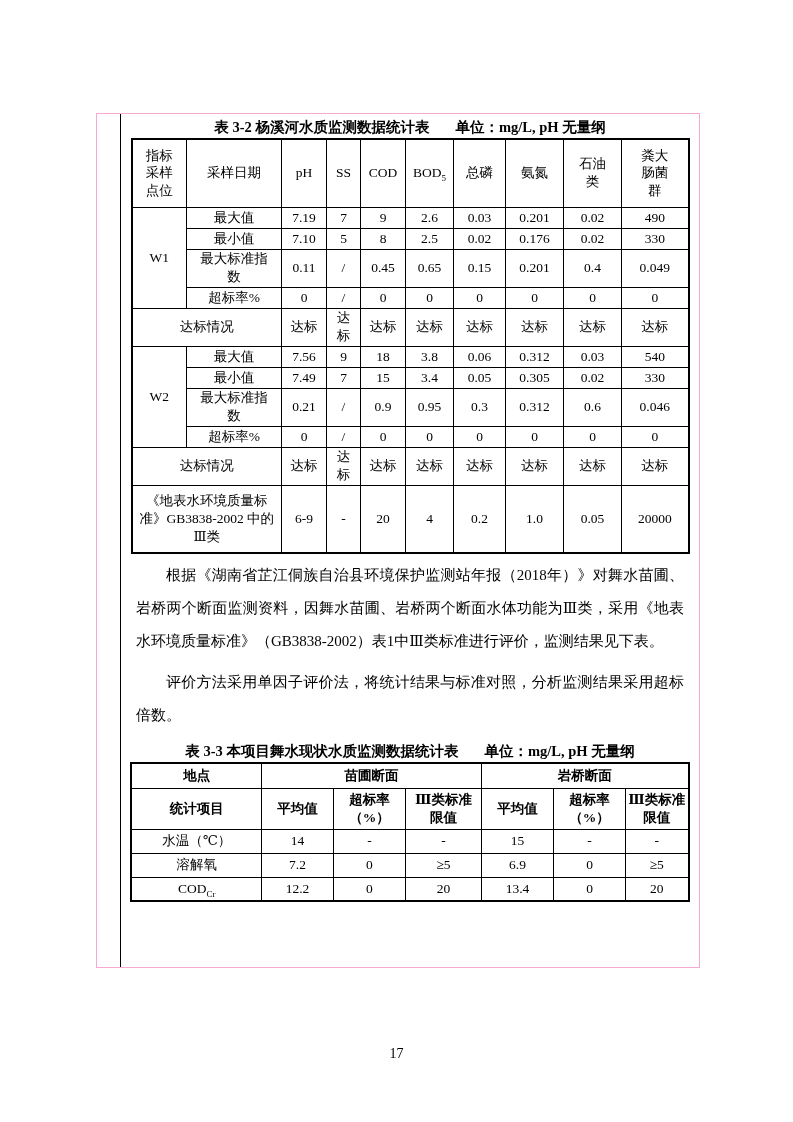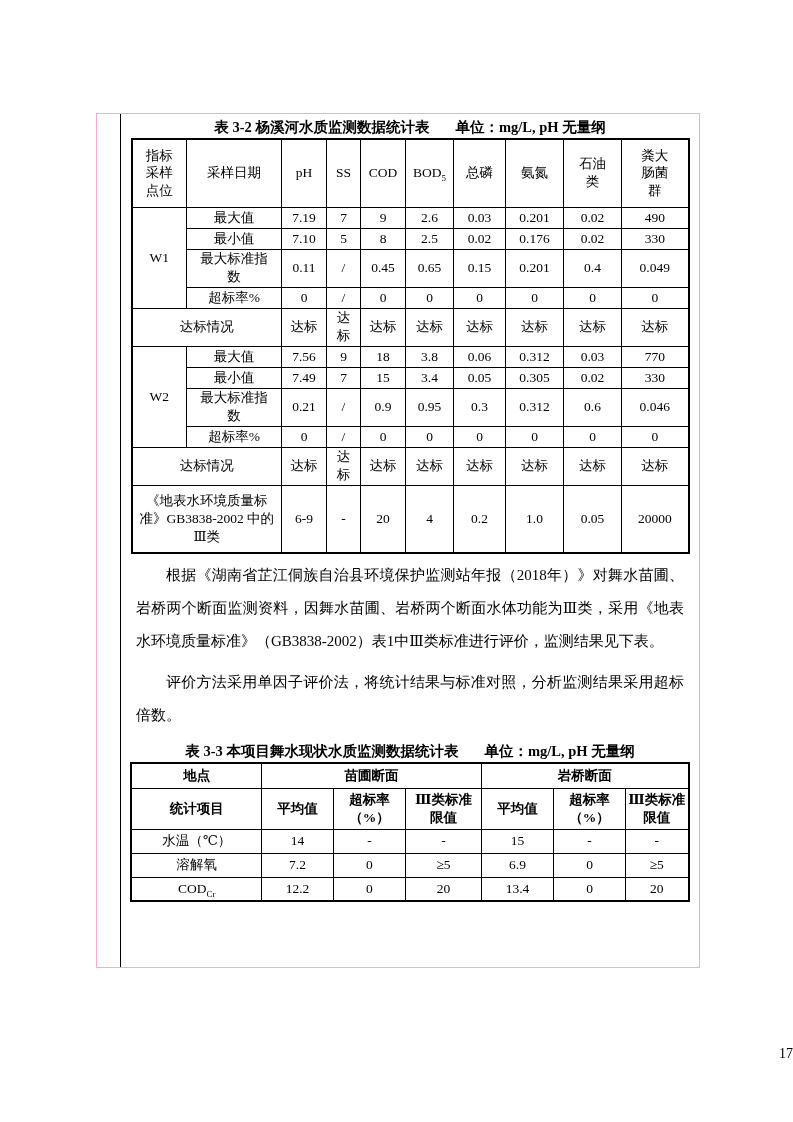--- a/index.html
+++ b/index.html
@@ -37,21 +37,21 @@
   tr.h21 { height:21px; }
   tr.bold td { font-weight:bold; }
   sub.sb { font-size:9px; line-height:0; }
   p.body-text {
     margin:8px; padding:0 1px; font-size:15px; line-height:33px;
     text-align:justify; text-indent:2em;
   }
   p.first-para { margin-top:5px; }
   .pageno {
     position:absolute; top:1046px; left:0; width:793px;
-    text-align:right; font-size:14px;
+    text-align:center; font-size:14px;
   }
 </style>
 </head>
 <body>
 
 <div class="frame">
   <div class="strip"></div>
   <div class="content">
 
     <div class="tbl-title">
@@ -151,21 +151,21 @@
       <tr class="h21">
         <td rowspan="4">W2</td>
         <td>最大值</td>
         <td>7.56</td>
         <td>9</td>
         <td>18</td>
         <td>3.8</td>
         <td>0.06</td>
         <td>0.312</td>
         <td>0.03</td>
-        <td>770</td>
+        <td>540</td>
       </tr>
       <tr class="h21">
         <td>最小值</td>
         <td>7.49</td>
         <td>7</td>
         <td>15</td>
         <td>3.4</td>
         <td>0.05</td>
         <td>0.305</td>
         <td>0.02</td>

